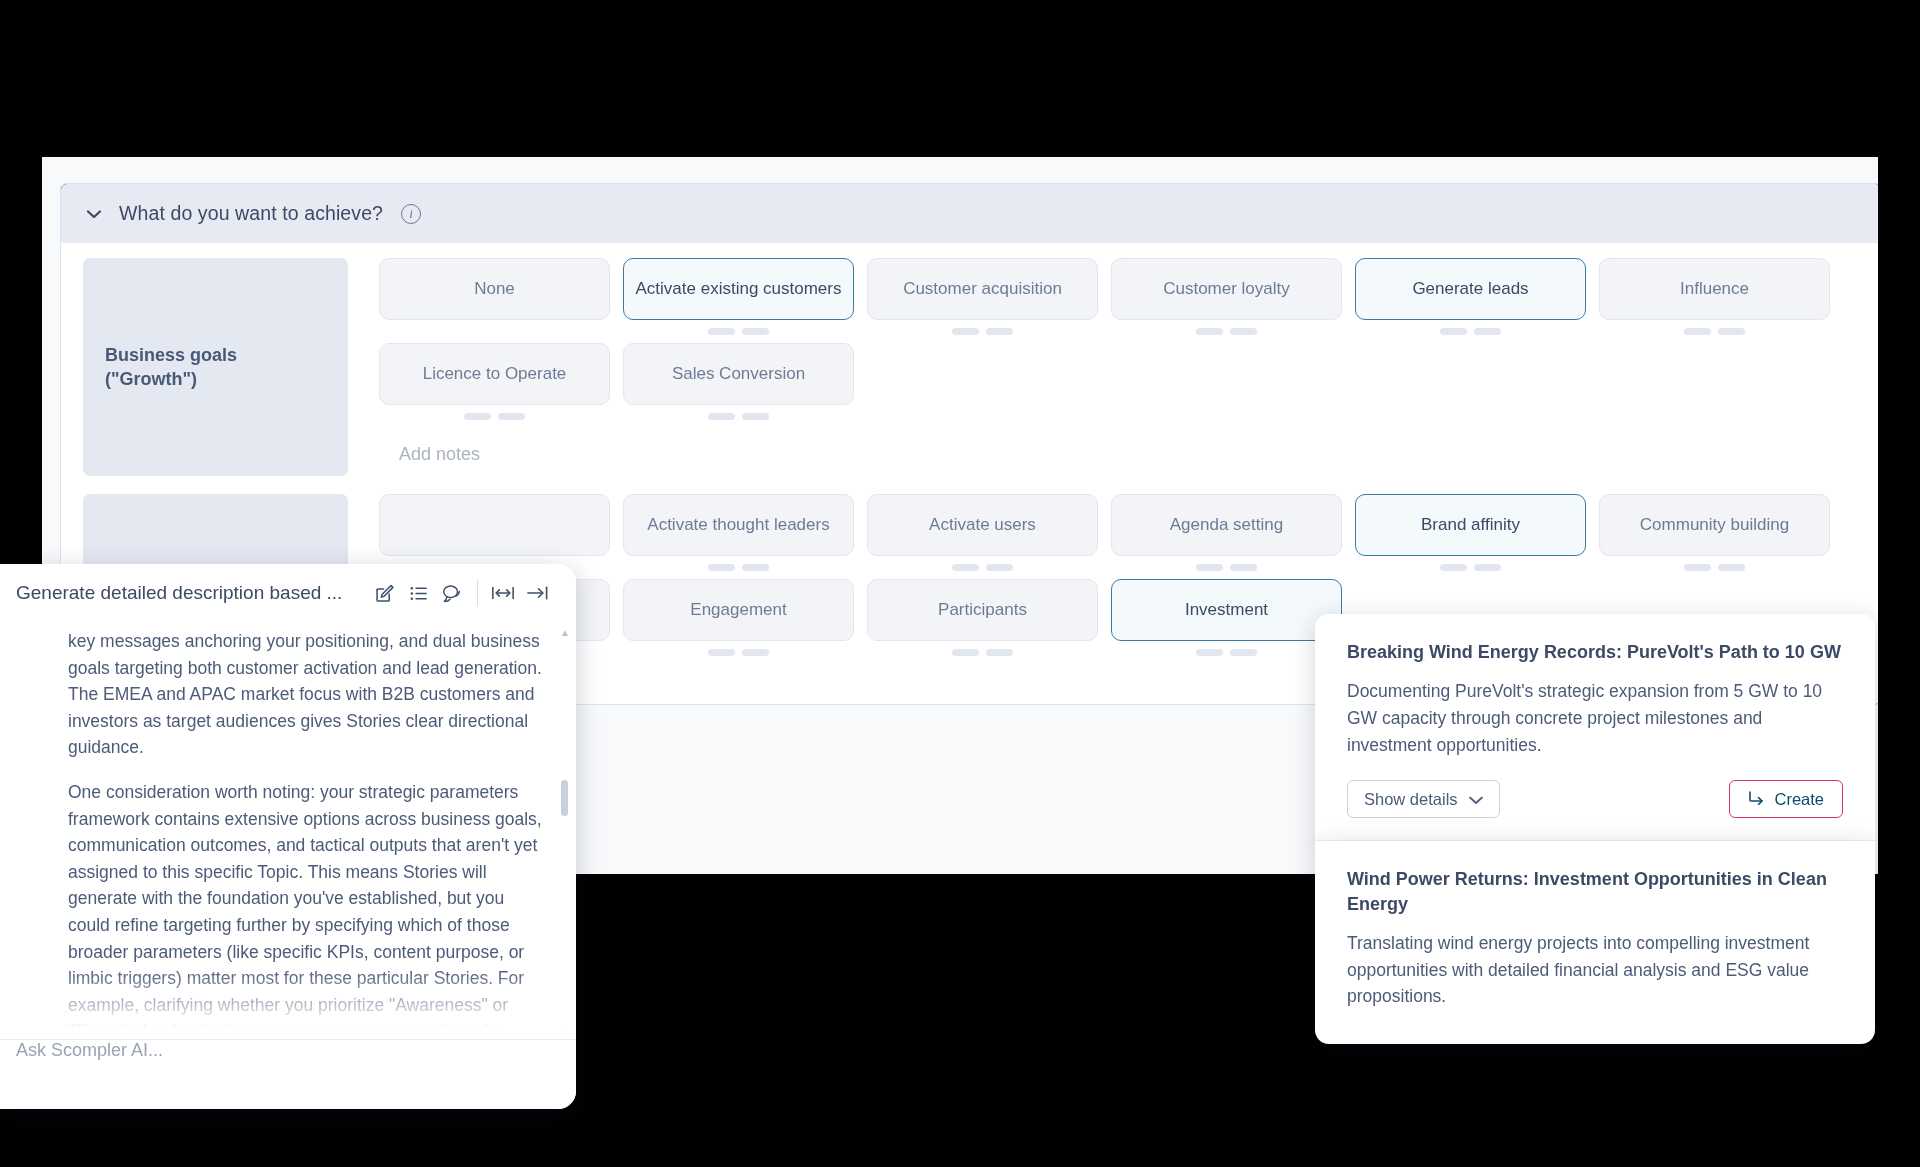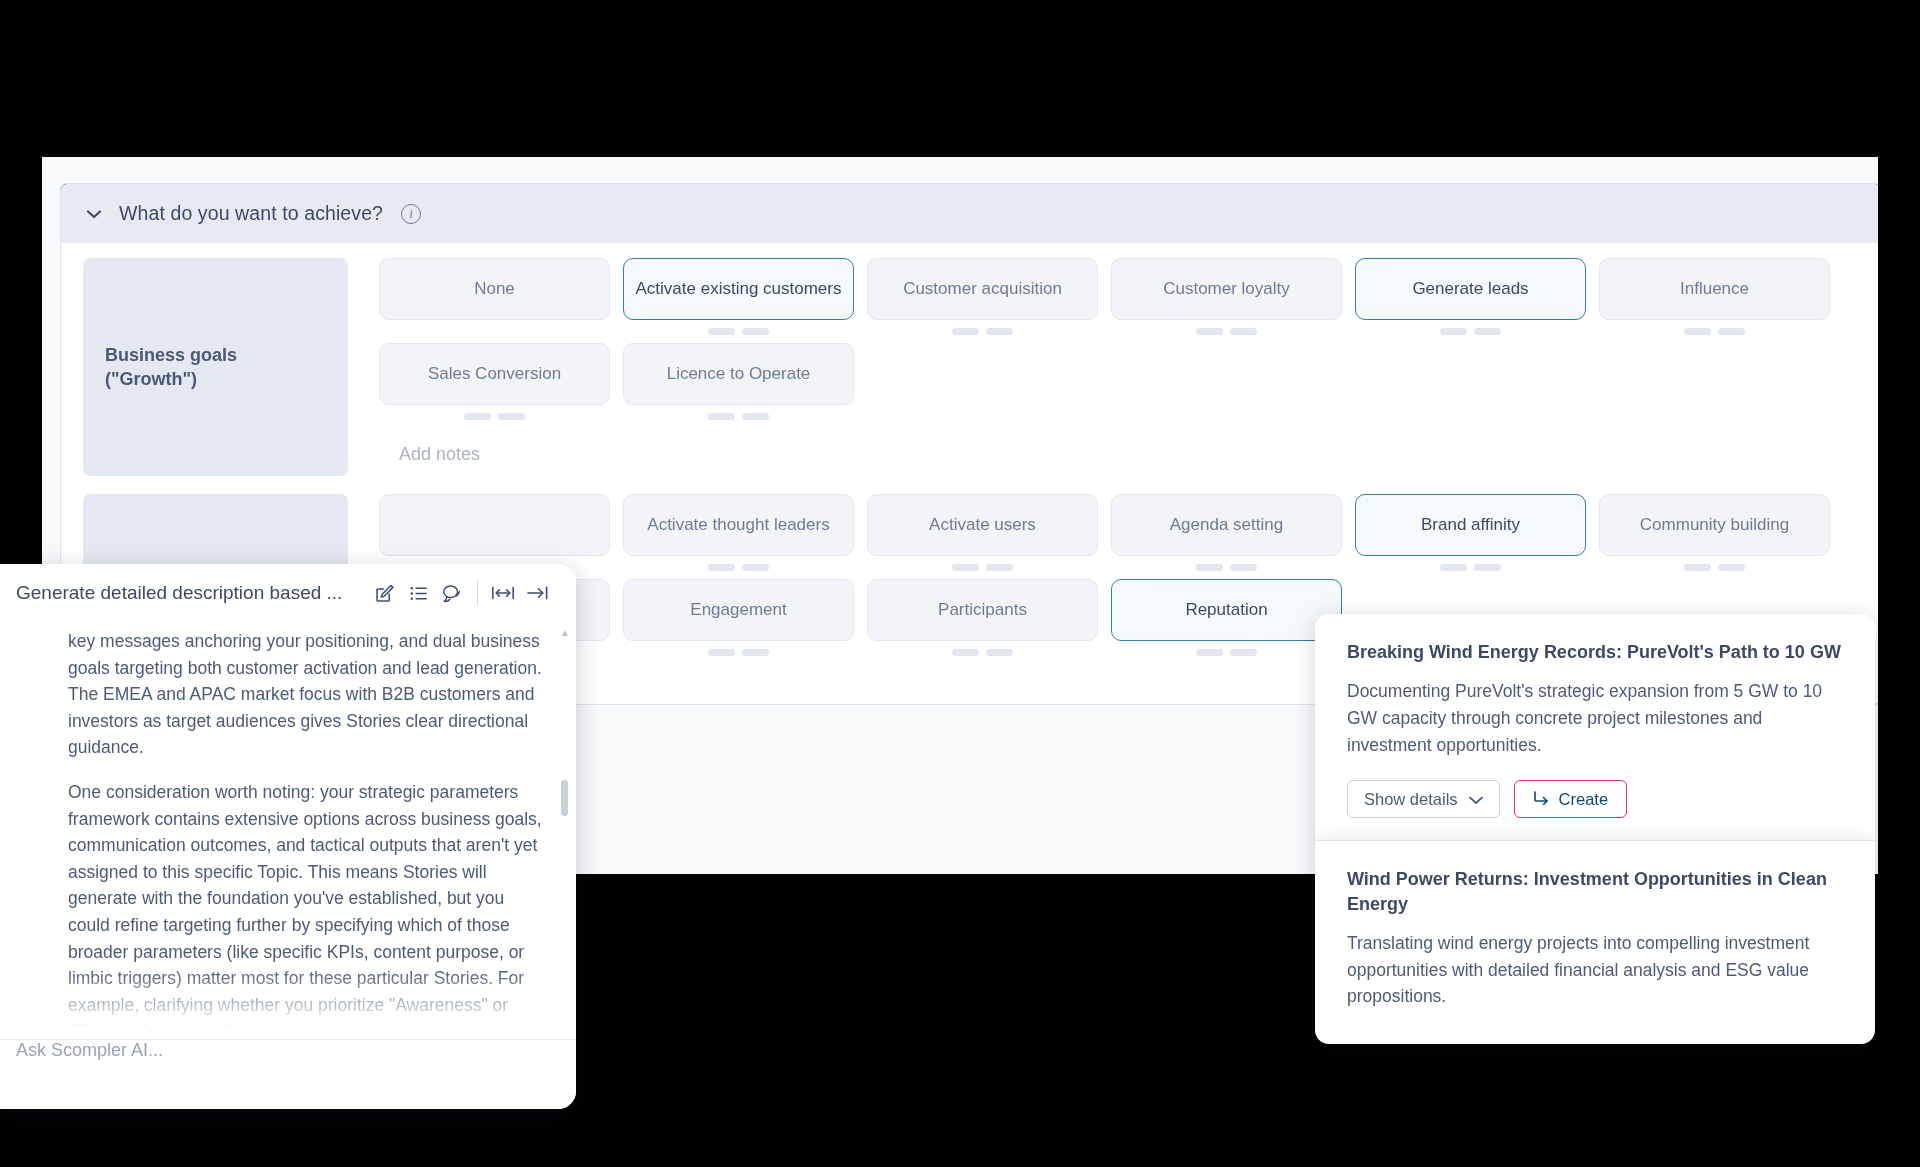--- a/index.html
+++ b/index.html
@@ -325,21 +325,21 @@
   }
 
   .sugg-desc {
     font-size: 17.5px;
     line-height: 1.52;
     color: #4c5b78;
   }
 
   .sugg-actions {
     display: flex;
-    justify-content: flex-start;
+    justify-content: space-between;
     gap: 14px;
     margin-top: 22px;
   }
 
   .btn-details {
     height: 38px;
     padding: 0 16px;
     border: 1px solid #c9d0de;
     border-radius: 6px;
     background: #ffffff;
@@ -433,28 +433,28 @@
                 <div class="opt-btn">Influence</div>
                 <div class="dashes">
                   <span class="dash"></span>
                     <span class="dash"></span>
                 </div>
               </div>
             </div>
 
             <div class="opt-row">
               <div class="opt-cell">
+                <div class="opt-btn">Licence to Operate</div>
+                <div class="dashes">
+                  <span class="dash"></span>
+                    <span class="dash"></span>
+                </div>
+              </div>
+              <div class="opt-cell">
                 <div class="opt-btn">Sales Conversion</div>
-                <div class="dashes">
-                  <span class="dash"></span>
-                    <span class="dash"></span>
-                </div>
-              </div>
-              <div class="opt-cell">
-                <div class="opt-btn">Licence to Operate</div>
                 <div class="dashes">
                   <span class="dash"></span>
                     <span class="dash"></span>
                 </div>
               </div>
             </div>
 
             <div class="add-notes">Add notes</div>
           </div>
         </div>
@@ -525,21 +525,21 @@
                 </div>
               </div>
               <div class="opt-cell">
                 <div class="opt-btn">Participants</div>
                 <div class="dashes">
                   <span class="dash"></span>
                     <span class="dash"></span>
                 </div>
               </div>
               <div class="opt-cell">
-                <div class="opt-btn selected">Reputation</div>
+                <div class="opt-btn selected">Investment</div>
                 <div class="dashes">
                   <span class="dash"></span>
                     <span class="dash"></span>
                 </div>
               </div>
             </div>
 
           </div>
         </div>
 

